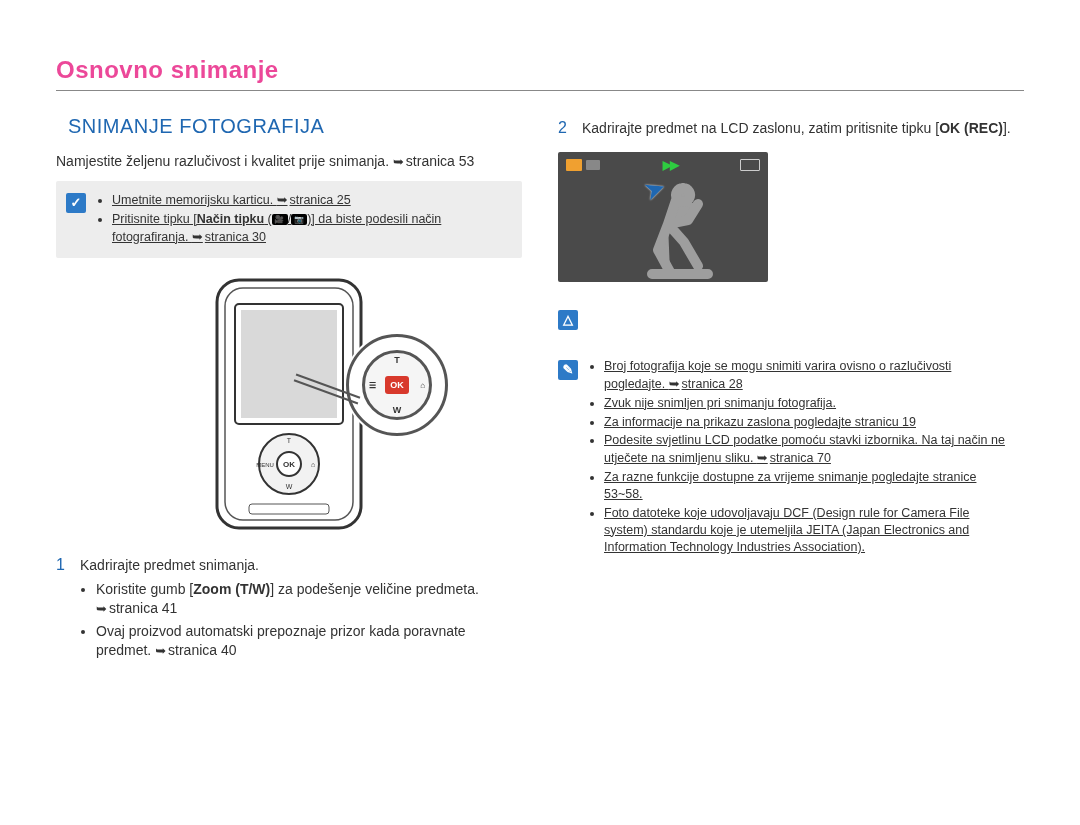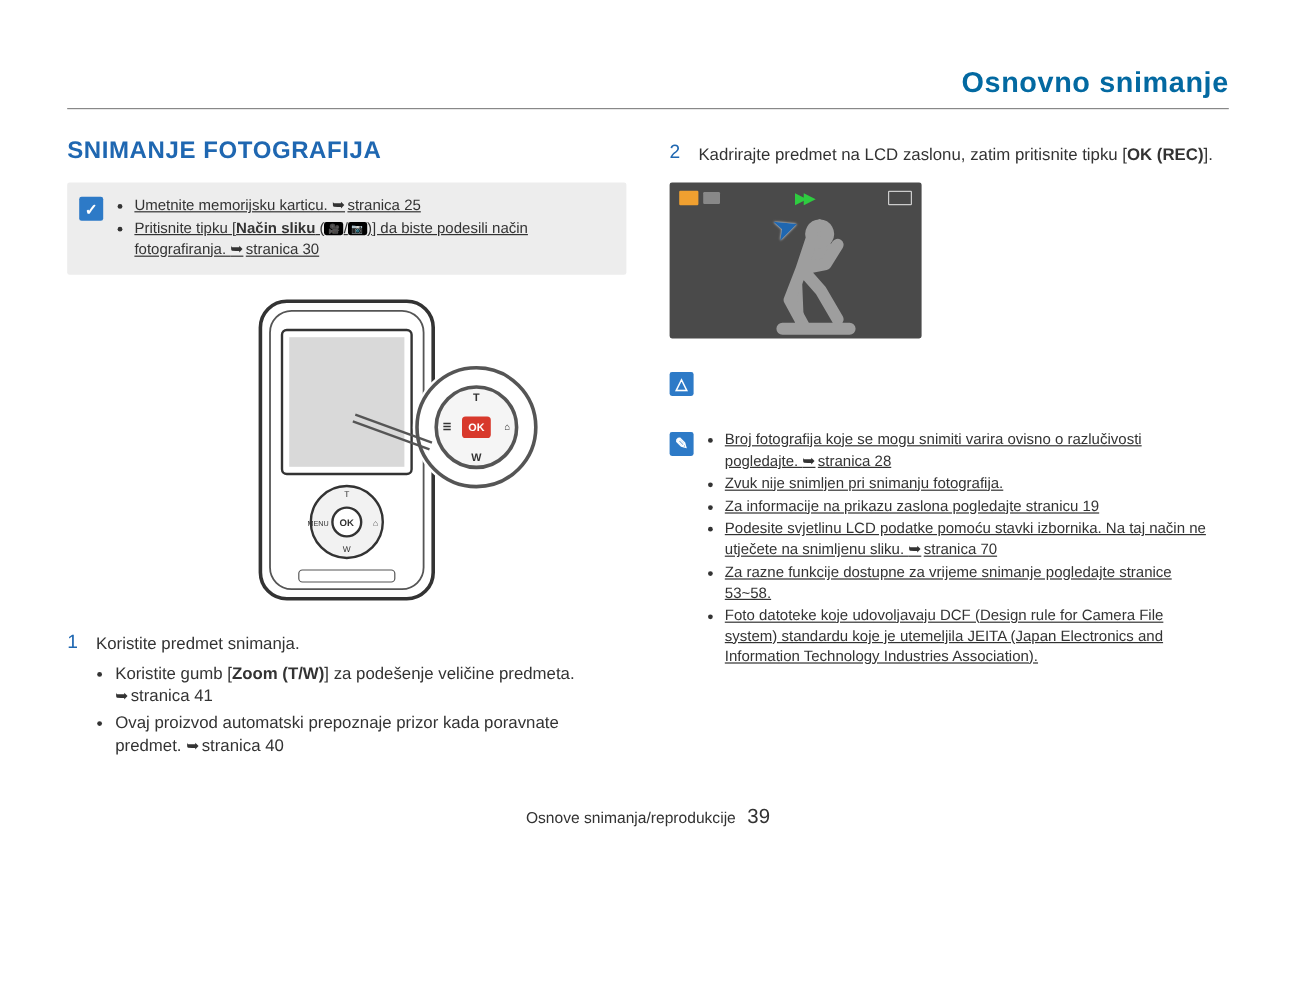--- a/index.html
+++ b/index.html
@@ -14,39 +14,38 @@
   .page {
     padding: 56px 56px 16px 56px;
   }
   .rule {
     border-bottom: 1px solid #888;
     margin-bottom: 14px;
   }
   h1.page-title {
     font-size: 24px;
     font-weight: bold;
-    color: #0369a1;
+    color: #ec4899;
     margin: 0 0 6px 0;
     letter-spacing: 0.5px;
-    text-align: right;
   }
   .columns {
     display: flex;
     gap: 36px;
   }
   .col {
     flex: 1 1 0;
     min-width: 0;
   }
   h2.section-title {
     color: #1F67B1;
     font-size: 20px;
-    font-weight: 700;
+    font-weight: 400;
     letter-spacing: 0.5px;
-    margin: 10px 0 14px 0;
+    margin: 10px 0 14px 12px;
   }
   p {
     margin: 0 0 10px 0;
     line-height: 1.35;
   }
   .arrow::before {
     content: "➥";
     font-size: 13px;
     margin: 0 2px 0 0;
   }
@@ -230,31 +229,35 @@
 
   <h1 class="page-title">Osnovno snimanje</h1>
   <div class="rule"></div>
 
   <div class="columns">
 
     <div class="col">
 
       <h2 class="section-title">SNIMANJE FOTOGRAFIJA</h2>
 
+      <p>
+        <span>Namjestite željenu razlučivost i kvalitet prije snimanja. </span>
+        <span class="arrow"></span><span>stranica 53</span>
+      </p>
 
       <div class="note-box">
         <div class="note-icon check">✓</div>
         <div class="note-content">
           <ul>
             <li>
               <span>Umetnite memorijsku karticu. </span>
               <span class="arrow"></span><span>stranica 25</span>
             </li>
             <li>
-              <span>Pritisnite tipku [</span><b>Način sliku</b><span> (</span><span class="mode-icon">🎥</span><span>/</span><span class="mode-icon">📷</span><span>)] da biste podesili način fotografiranja. </span>
+              <span>Pritisnite tipku [</span><b>Način tipku</b><span> (</span><span class="mode-icon">🎥</span><span>/</span><span class="mode-icon">📷</span><span>)] da biste podesili način fotografiranja. </span>
               <span class="arrow"></span><span>stranica 30</span>
             </li>
           </ul>
         </div>
       </div>
 
       <div class="device-figure">
         <svg class="device-svg" width="180" height="260" viewBox="0 0 180 260">
           <rect x="18" y="6" width="144" height="248" rx="22" ry="22" fill="#fff" stroke="#333" stroke-width="3"></rect>
           <rect x="26" y="14" width="128" height="232" rx="18" ry="18" fill="#fff" stroke="#555" stroke-width="1.5"></rect>
@@ -277,21 +280,21 @@
             <span class="lbl l">☰</span>
             <span class="lbl r">⌂</span>
             <div class="ok-btn">OK</div>
           </div>
         </div>
       </div>
 
       <div class="step-row">
         <div class="step-num">1</div>
         <div class="step-body">
-          <span>Koristite predmet snimanja.</span>
+          <span>Kadrirajte predmet snimanja.</span>
           <ul>
             <li>
               <span>Koristite gumb [</span><b>Zoom (T/W)</b><span>] za podešenje veličine predmeta. </span>
               <span class="arrow"></span><span>stranica 41</span>
             </li>
             <li>
               <span>Ovaj proizvod automatski prepoznaje prizor kada poravnate predmet. </span>
               <span class="arrow"></span><span>stranica 40</span>
             </li>
           </ul>
@@ -336,17 +339,13 @@
             <li>Za informacije na prikazu zaslona pogledajte stranicu 19</li>
             <li><span>Podesite svjetlinu LCD podatke pomoću stavki izbornika. Na taj način ne utječete na snimljenu sliku. </span><span class="arrow"></span><span>stranica 70</span></li>
             <li>Za razne funkcije dostupne za vrijeme snimanje pogledajte stranice 53~58.</li>
             <li>Foto datoteke koje udovoljavaju DCF (Design rule for Camera File system) standardu koje je utemeljila JEITA (Japan Electronics and Information Technology Industries Association).</li>
           </ul>
         </div>
       </div>
     </div>
   </div>
 
-  <div class="footer">
-    <span>Osnove snimanja/reprodukcije</span>
-    <span class="pg">39</span>
-  </div>
 </div>
 
 </body></html>

